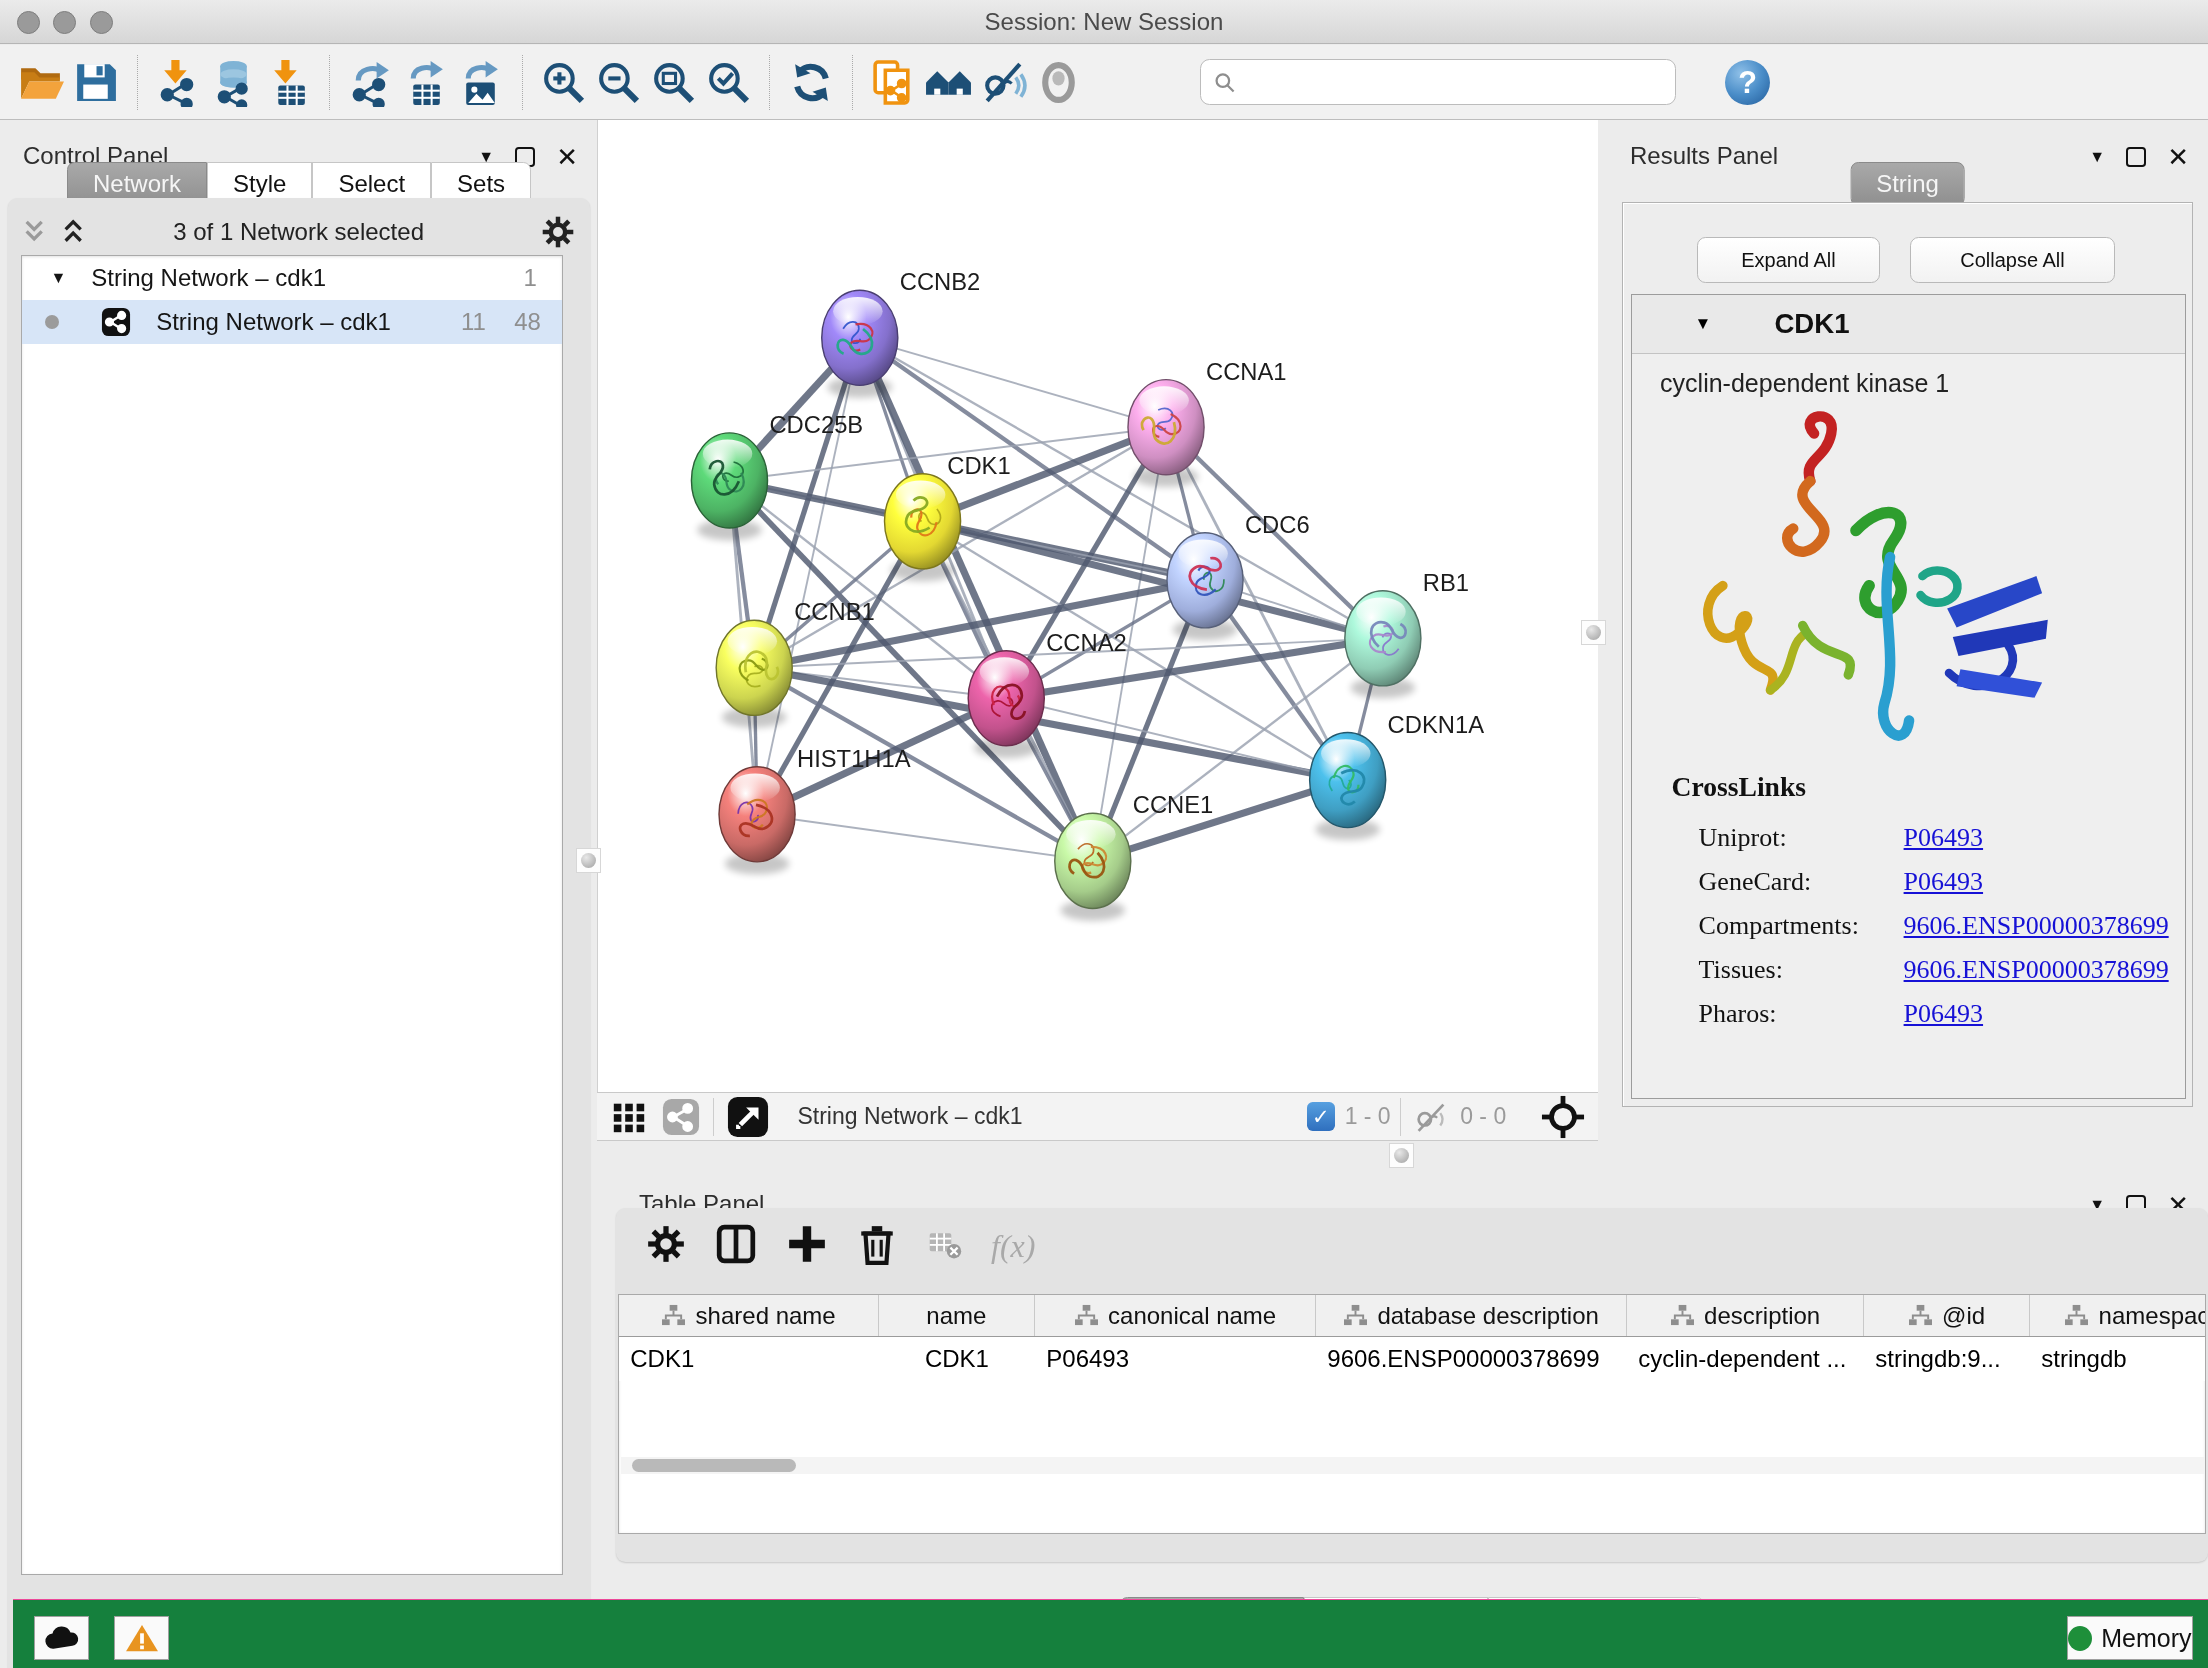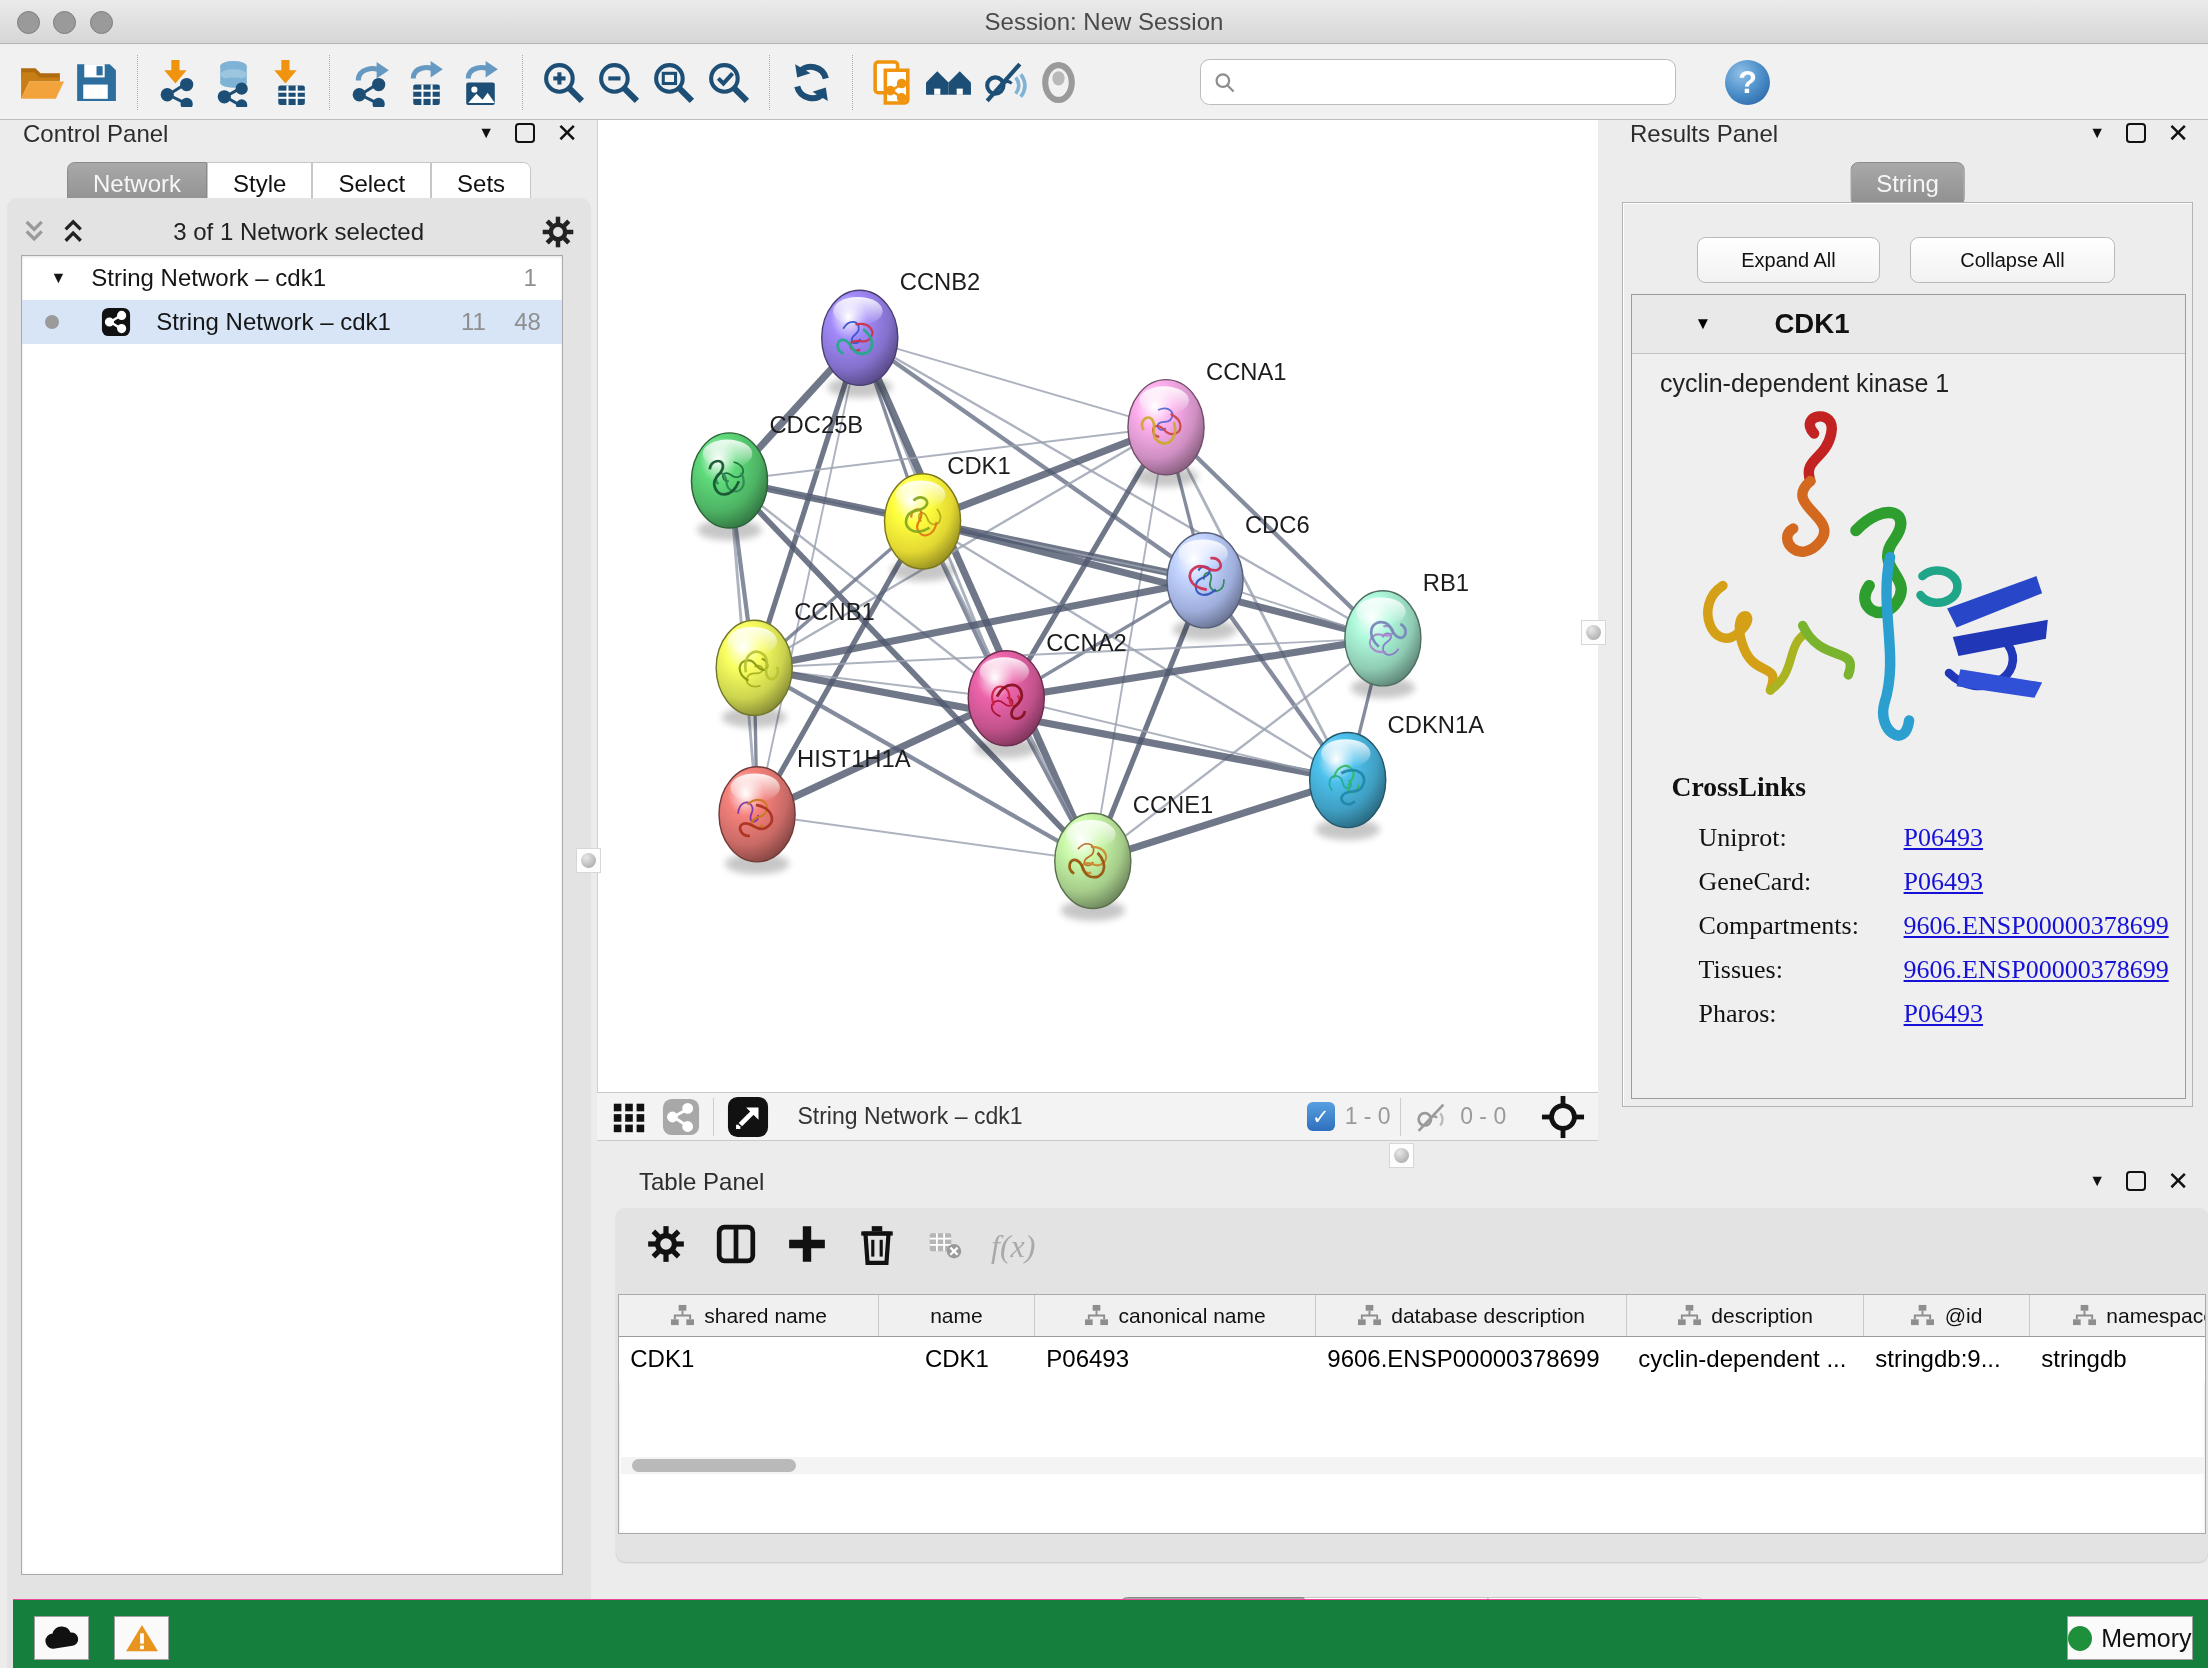--- a/index.html
+++ b/index.html
@@ -20,21 +20,21 @@
     border-bottom:1px solid #bdbdbd;display:flex;align-items:center;padding:0 13.3px}
   .tbtn{width:55px;height:55px;display:flex;align-items:center;justify-content:center;border-radius:5.7px;flex:0 0 auto}
   .tbtn svg{width:49px;height:49px}
   .tsep{width:0;height:55px;border-left:1.9px dotted #aaa;margin:0 13.3px;flex:0 0 auto}
   .searchbox{margin-left:114px;width:476px;height:46px;background:#fff;border:1px solid #bcbcbc;border-radius:9.5px;
     display:flex;align-items:center;padding:0 11.4px;gap:7.6px}
   .searchbox input{border:none;outline:none;font-size:23px;width:100%;background:transparent}
   .helpbtn{margin-left:44px}
 
   
-  .panel-head{position:absolute;left:0;top:0;width:100%;height:38px;display:flex;align-items:flex-start}
+  .panel-head{position:absolute;left:0;top:12px;width:100%;height:38px;display:flex;align-items:flex-end}
   .panel-title{font-size:24px;color:#2d2d2d;margin-left:23px}
   .panel-controls{margin-left:auto;margin-right:19px;display:flex;align-items:center;gap:21px}
   .pc-collapse{font-size:16px;color:#111;line-height:1}
   .pc-float{width:20px;height:20px;border:2.4px solid #111;border-radius:3.8px;display:block}
   .pc-close{font-size:26px;font-weight:bold;color:#111;line-height:1}
   .tab{height:44px;padding:12px 25px;display:flex;align-items:center;justify-content:center;
     font-size:24px;background:#fff;border:1px solid #c6c6c6;color:#111}
   .tab.first{border-top-left-radius:7.6px;border-bottom-left-radius:7.6px}
   .tab.last{border-top-right-radius:7.6px;border-bottom-right-radius:7.6px}
   .tab.active{background:linear-gradient(#a9a9a9,#8f8f8f);color:#f6f6f6;border-color:#8a8a8a}
@@ -86,21 +86,21 @@
   .cl-value{font-size:26px;color:#1611d6;text-decoration:underline}
 
   
   .table-panel{position:absolute;left:616px;top:1168px;width:1592px;height:430px}
   .tp-gray{position:absolute;left:0;top:40px;width:1592px;height:354px}
   .tp-toolbar{position:absolute;left:28.5px;top:15px;display:flex;align-items:flex-end;gap:28.5px}
   .tp-toolbar svg{width:42px;height:42px}
   .fx{font-family:"Liberation Serif","DejaVu Serif",serif;font-style:italic;font-size:32px;color:#a9a9a9}
   .tp-table{position:absolute;left:1.9px;top:86px;width:1588px;height:240px;overflow:hidden}
   .thead{display:flex;height:42px;background:#f0f0f0;border-bottom:1.9px solid #9b9b9b}
-  .th{display:flex;align-items:center;justify-content:center;gap:9.5px;font-size:21px;color:#111;
+  .th{display:flex;align-items:center;justify-content:center;gap:9.5px;font-size:24px;color:#111;
       border-right:1px solid #c9c9c9;flex:0 0 auto;overflow:hidden;white-space:nowrap}
   .trow{display:flex;height:44px;background:#fff}
   .td{font-size:24px;color:#000;padding:7.6px 11.4px;flex:0 0 auto;overflow:hidden;white-space:nowrap}
   .hscroll{position:absolute;left:1.9px;bottom:59px;width:1588px;height:17px;background:#f4f4f4}
   .hthumb{position:absolute;left:11.4px;top:1.9px;width:164px;height:13.3px;border-radius:6.7px;background:#b9b9b9}
   .tp-tabs{position:absolute;left:0;right:0;top:389px;display:flex;justify-content:center}
   .tp-tab{height:44px;padding:0 28.5px;font-size:25px;display:flex;align-items:center;background:#fff;
     border:1px solid #c6c6c6;color:#111}
   .tp-tab.first{border-bottom-left-radius:8.6px;border-top-left-radius:8.6px}
   .tp-tab.last{border-bottom-right-radius:8.6px;border-top-right-radius:8.6px}

